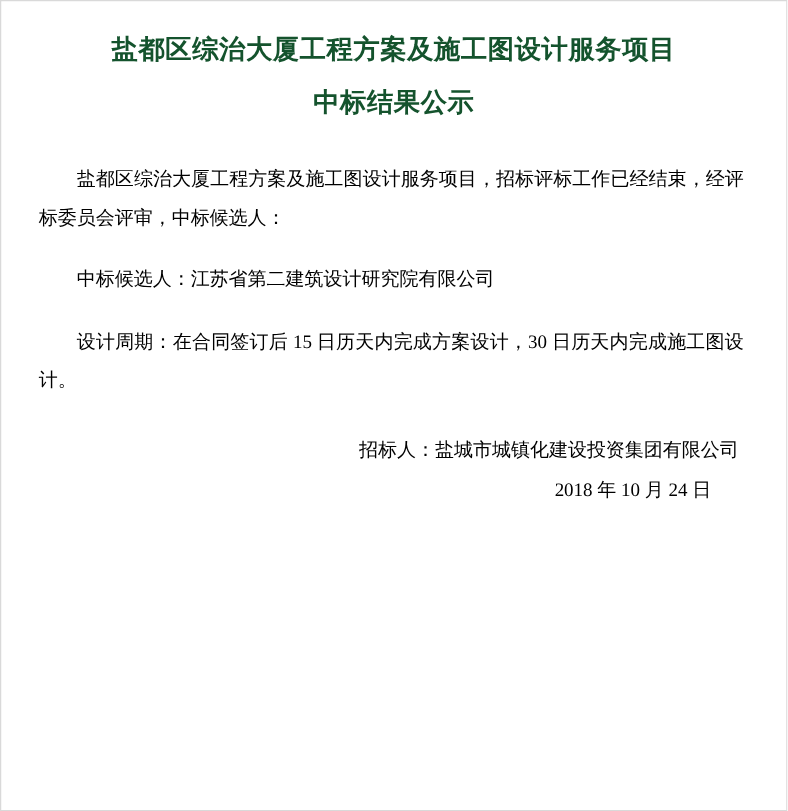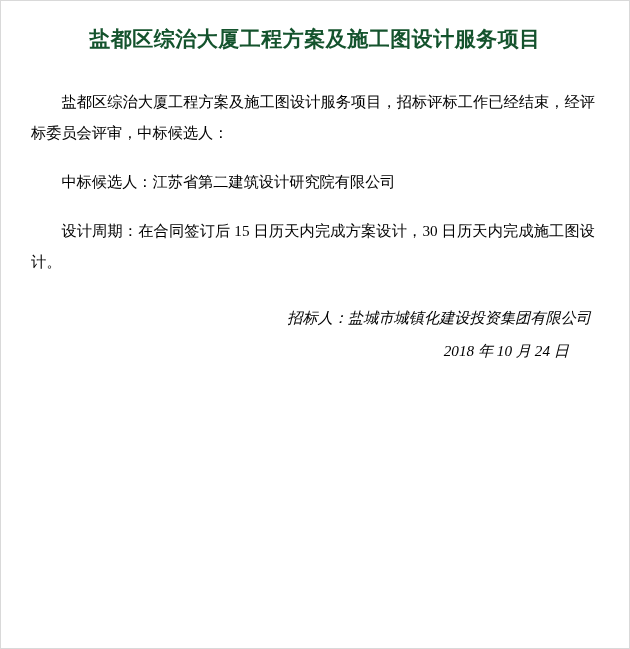--- a/index.html
+++ b/index.html
@@ -55,34 +55,34 @@
     margin-top: 18px;
   }
   .sign-block {
     margin-top: 26px;
     padding-right: 38px;
     text-align: right;
   }
   .sign-line {
     font-size: 15.2px;
     line-height: 2.0;
-    font-style: italic;
   }
   .sign-line.date {
     margin-top: 2px;
     padding-right: 22px;
   }
 </style>
 </head>
 <body>
 
 <div class="page">
 
   <div class="title-block">
     <div class="title-line">盐都区综治大厦工程方案及施工图设计服务项目</div>
+    <div class="title-line second">中标结果公示</div>
   </div>
 
   <div class="body-block">
     <p class="para indent">盐都区综治大厦工程方案及施工图设计服务项目，招标评标工作已经结束，经评标委员会评审，中标候选人：</p>
     <p class="para indent gap">中标候选人：江苏省第二建筑设计研究院有限公司</p>
     <p class="para indent gap">设计周期：在合同签订后 15 日历天内完成方案设计，30 日历天内完成施工图设计。</p>
   </div>
 
   <div class="sign-block">
     <div class="sign-line">招标人：盐城市城镇化建设投资集团有限公司</div>

